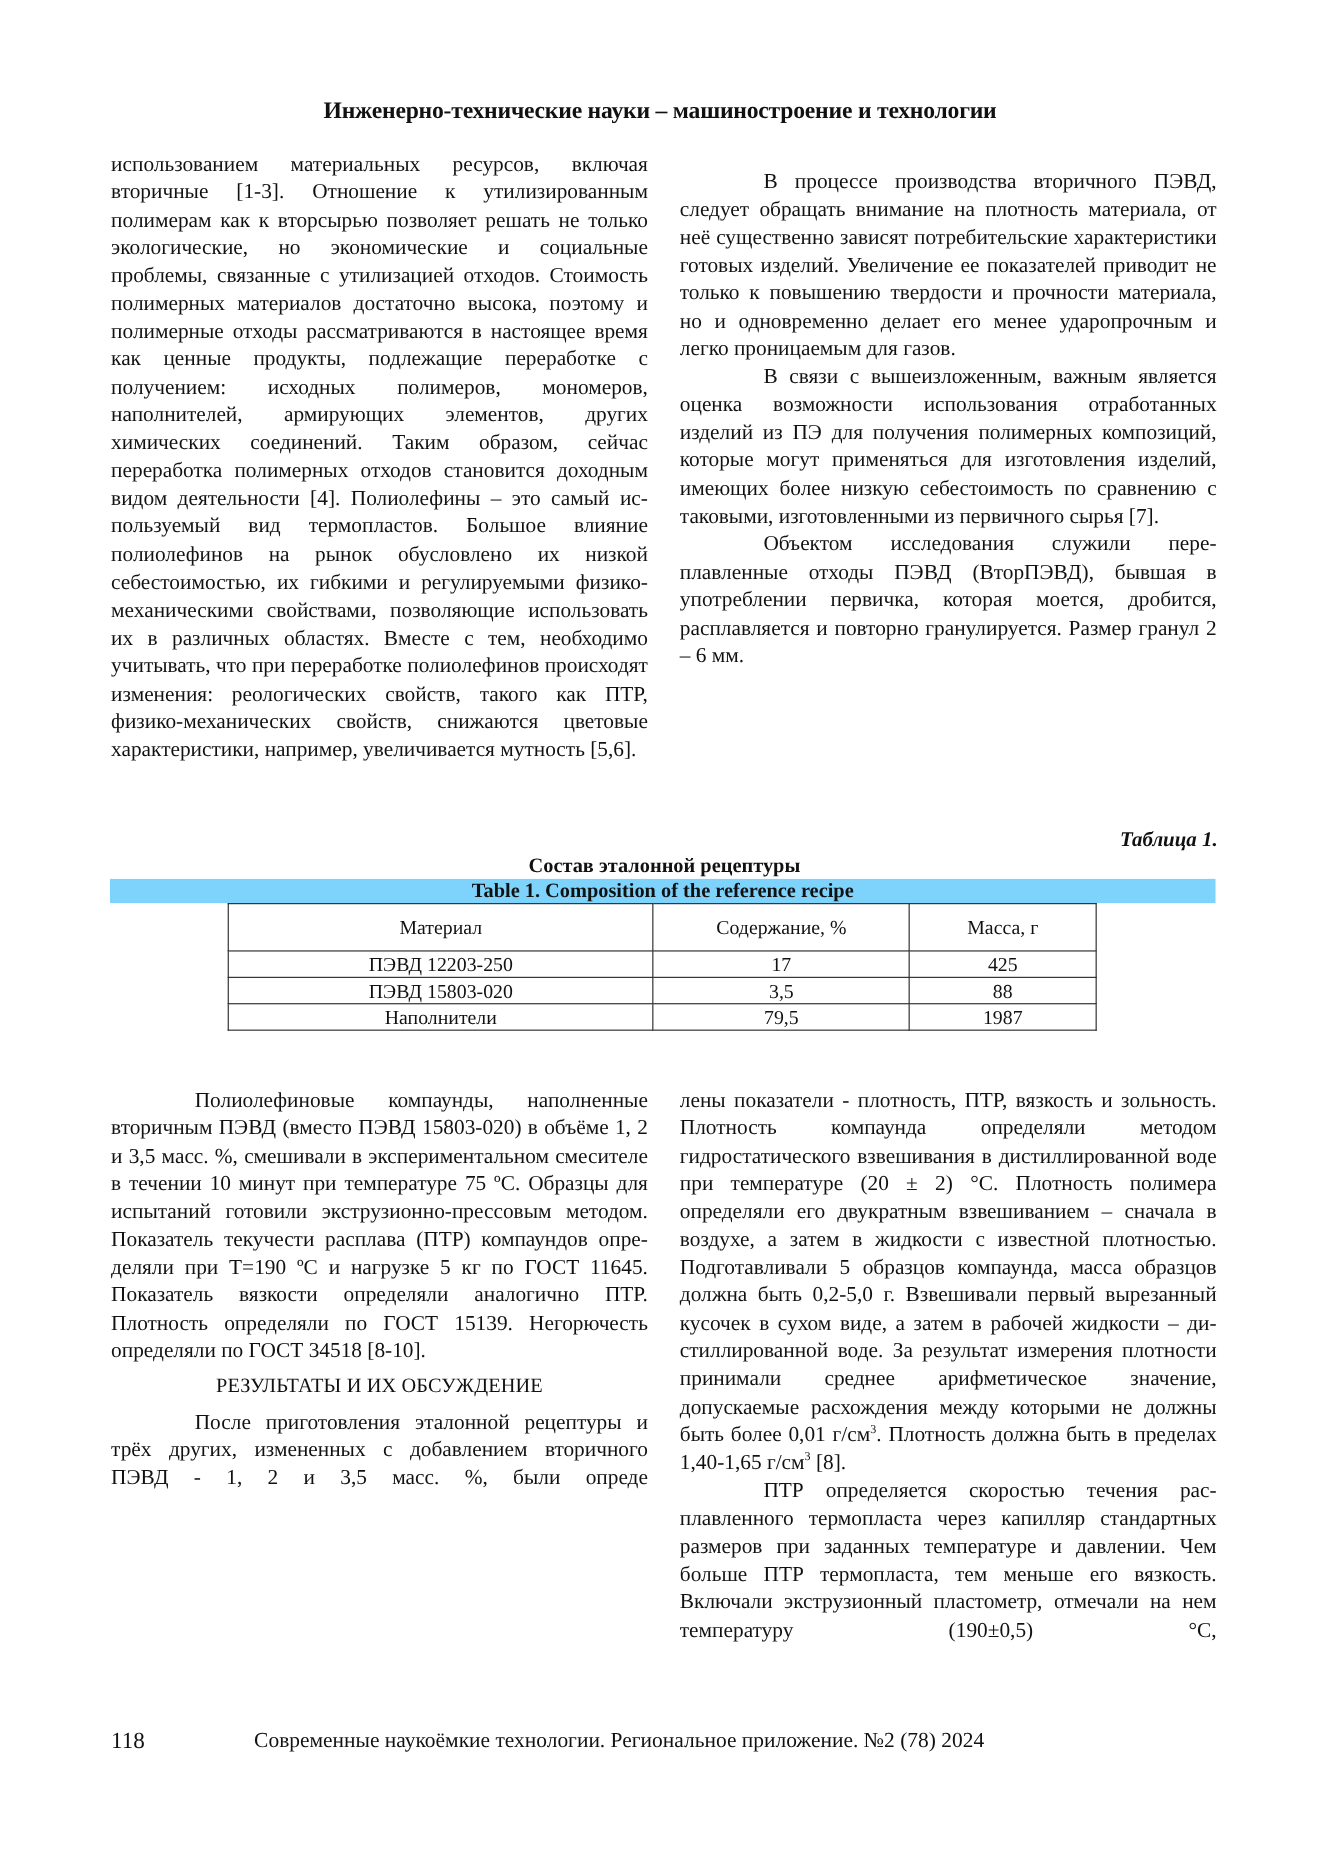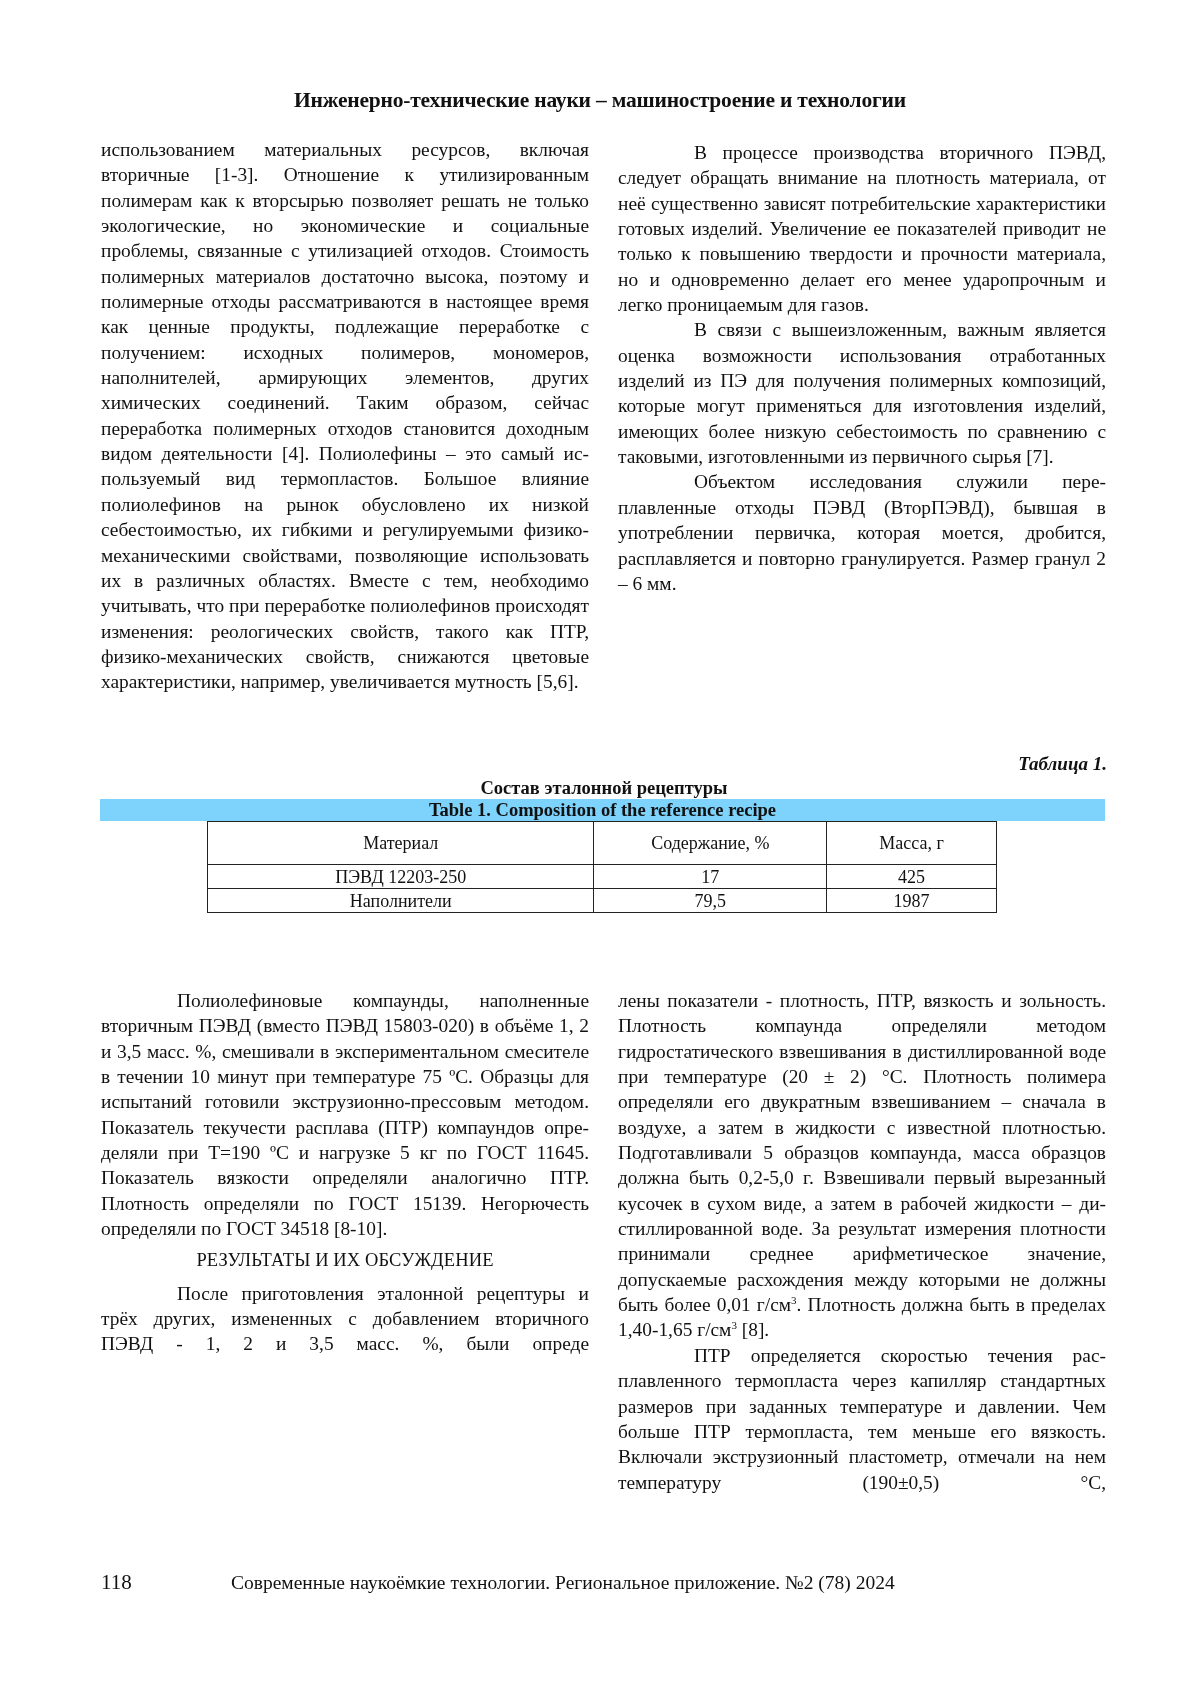--- a/index.html
+++ b/index.html
@@ -17,21 +17,21 @@
     font-size: 19.4px; line-height: 25.35px;
     text-align: justify; hyphens: manual;
   }
   .col p { margin: 0; text-indent: 0; }
   .col p.ind { text-indent: 76px; }
   .col .heading {
     text-align: center; text-indent: 0; margin: 7px 0 7px 0;
     font-size: 18.5px; letter-spacing: 0.1px;
   }
   .col-tl { left: 101px; top: 137px; }
-  .col-tr { left: 618px; top: 140px; }
+  .col-tr { left: 618px; top: 153px; }
   .col-bl { left: 101px; top: 988px; }
   .col-br { left: 618px; top: 988px; }
   .table-label {
     position: absolute; right: 93px; top: 753px;
     font-weight: bold; font-style: italic; font-size: 19px;
   }
   .table-caption-ru {
     position: absolute; left: 4px; width: 1200px; top: 778px; text-align: center;
     font-weight: bold; font-size: 18.5px;
   }
@@ -93,20 +93,25 @@
       <th>Масса, г</th>
     </tr>
   </thead>
   <tbody>
     <tr>
       <td>ПЭВД 12203-250</td>
       <td>17</td>
       <td>425</td>
     </tr>
     <tr>
+      <td>ПЭВД 15803-020</td>
+      <td>3,5</td>
+      <td>88</td>
+    </tr>
+    <tr>
       <td>Наполнители</td>
       <td>79,5</td>
       <td>1987</td>
     </tr>
   </tbody>
 </table>
 
 <div class="col col-bl">
   <p class="ind">Полиолефиновые компаунды, наполнен­ные вторичным ПЭВД (вместо ПЭВД 15803-020) в объёме 1, 2 и 3,5 масс. %, смешивали в экспери­ментальном смесителе в течении 10 минут при температуре 75 ºС. Образцы для испытаний гото­вили экструзионно-прессовым методом. Показа­тель текучести расплава (ПТР) компаундов опре­деляли при Т=190 ºС и нагрузке 5 кг по ГОСТ 11645. Показатель вязкости определяли аналогич­но ПТР. Плотность определяли по ГОСТ 15139. Негорючесть определяли по ГОСТ 34518 [8-10].</p>
   <p class="heading">РЕЗУЛЬТАТЫ И ИХ ОБСУЖДЕНИЕ</p>

